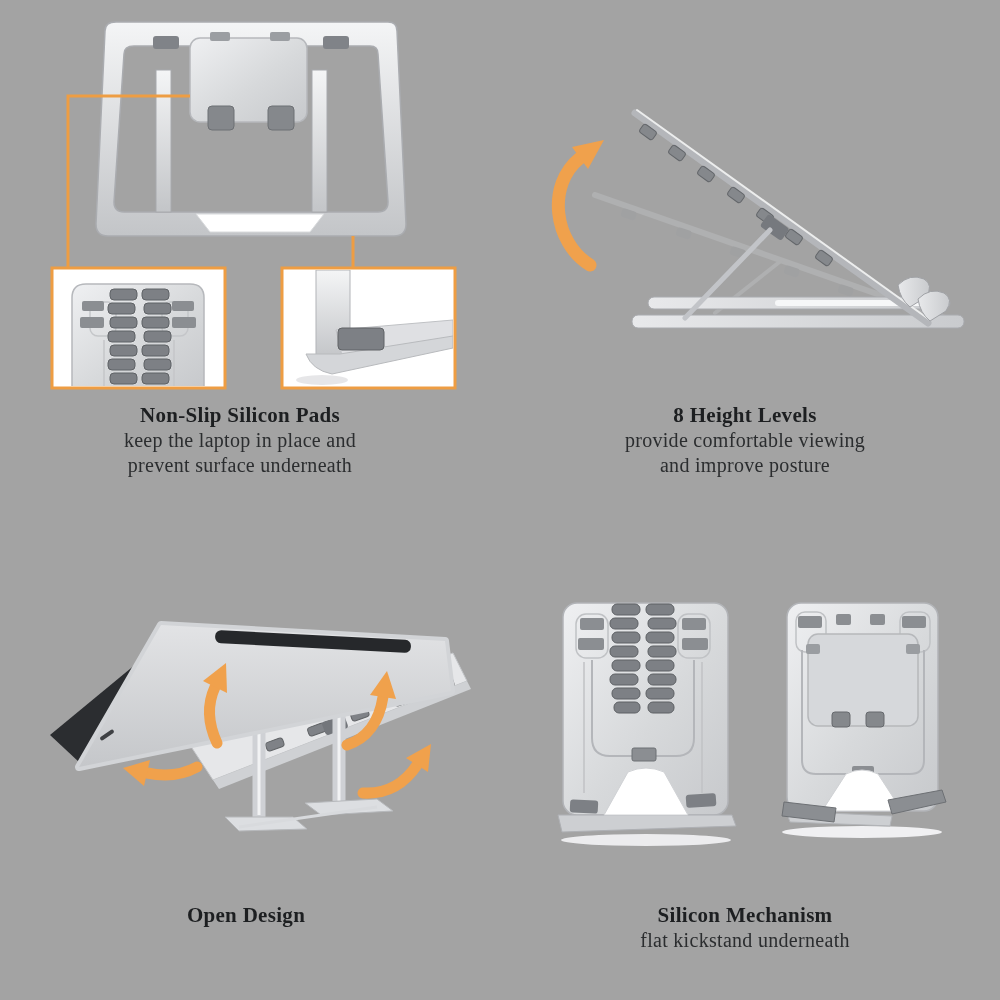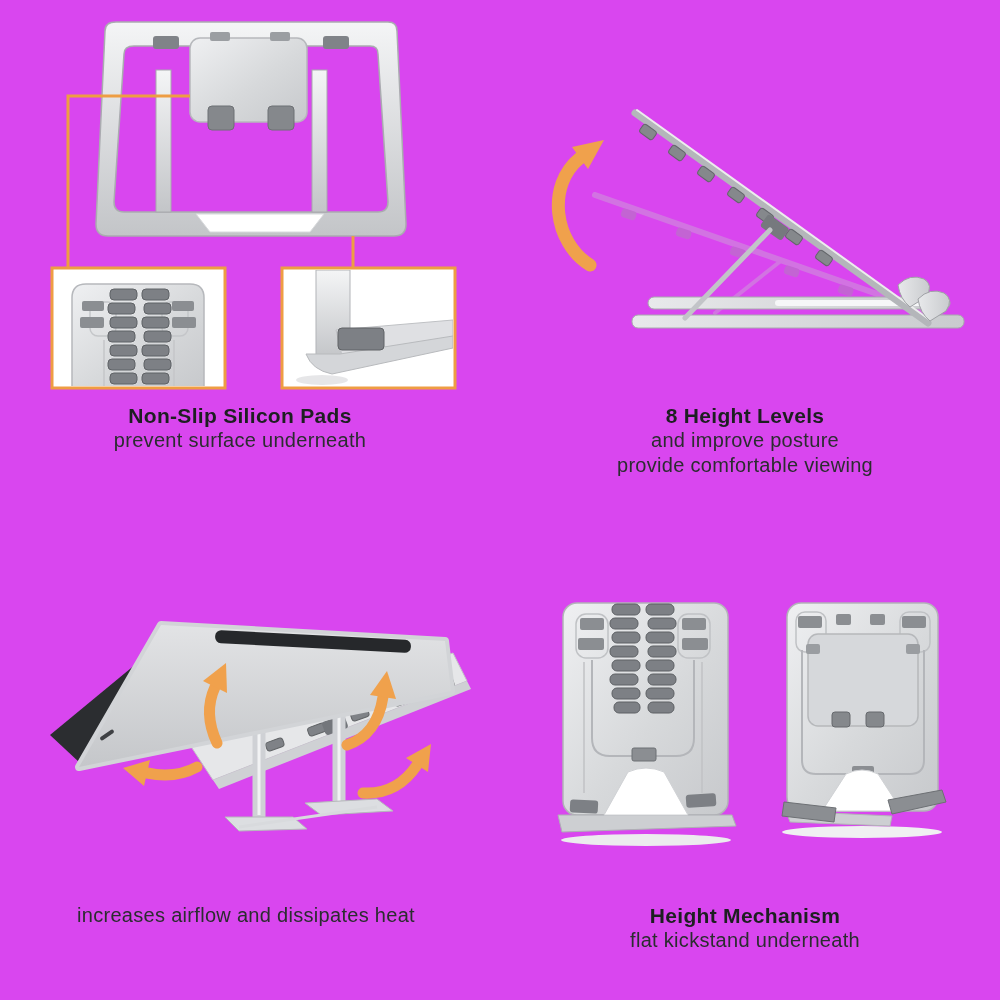--- a/index.html
+++ b/index.html
@@ -1,18 +1,18 @@
 <!DOCTYPE html>
 <html><head>
 <meta charset="utf-8">
 <style>
   html,body{margin:0;padding:0;background:#ffffff;}
   .canvas{
-    position:relative;width:1000px;height:1000px;background:#d946ef;overflow:hidden;
-    font-family:Liberation Sans, sans-serif;
+    position:relative;width:1000px;height:1000px;background:#a3a3a3;overflow:hidden;
+    font-family:Liberation Serif, serif;
   }
   .illus{position:absolute;}
   .caption{position:absolute;text-align:center;}
   .cap-title{font-size:21px;font-weight:bold;color:#1d1f21;line-height:25px;letter-spacing:.3px;}
   .cap-line{font-size:20px;color:#2b2d2f;line-height:25px;letter-spacing:.3px;}
 </style>
 </head>
 <body>
 
 <div class="canvas">
@@ -99,20 +99,21 @@
       <rect x="296" y="262" width="34" height="88" fill="url(#gV)" stroke="#b2b4b8" stroke-width="1"></rect>
       <polygon points="316,322 433,312 433,330 322,348" fill="#dfe0e3" stroke="#bfc1c4" stroke-width="1"></polygon>
       <path d="M286,346 L320,346 L433,328 L433,340 L312,366 Q292,362 286,346 Z" fill="#d4d6d9" stroke="#b8babd" stroke-width="1"></path>
       <ellipse cx="302" cy="372" rx="26" ry="5" fill="#dcdcde" opacity="0.7"></ellipse>
       <rect x="318" y="320" width="46" height="22" rx="4" fill="#7d8085" stroke="#606366"></rect>
     </g>
   </svg>
 
   <div class="caption" style="left:15px;top:403px;width:450px">
     <div class="cap-title">Non-Slip Silicon Pads</div>
+    <div class="cap-line">keep the laptop in place and</div>
     <div class="cap-line">prevent surface underneath</div>
   </div>
 
   <svg class="illus" style="left:520px;top:75px" width="460" height="290" viewBox="0 0 460 290">
 
     <g opacity="0.35">
       <line x1="75" y1="120" x2="437" y2="247" stroke="#c6c8cb" stroke-width="6" stroke-linecap="round"></line>
       <g fill="#9b9ea2">
         <rect x="101" y="135" width="15" height="9" rx="3" transform="rotate(19 109 140)"></rect>
         <rect x="156" y="154" width="15" height="9" rx="3" transform="rotate(19 164 159)"></rect>
@@ -150,22 +151,22 @@
     </g>
 
     <g>
       <path d="M70,190 C34,168 26,110 60,83" fill="none" stroke="#F0A14C" stroke-width="13" stroke-linecap="round"></path>
       <polygon points="84,65 68,94 52,72" fill="#F0A14C"></polygon>
     </g>
   </svg>
 
   <div class="caption" style="left:525px;top:403px;width:440px">
     <div class="cap-title">8 Height Levels</div>
+    <div class="cap-line">provide comfortable viewing</div>
     <div class="cap-line">and improve posture</div>
-    <div class="cap-line">provide comfortable viewing</div>
   </div>
 
   <svg class="illus" style="left:25px;top:585px" width="460" height="300" viewBox="0 0 460 300">
     <defs>
       <linearGradient id="gLap" x1="0" y1="0" x2="0" y2="1">
         <stop offset="0" stop-color="#e2e3e5"></stop>
           <stop offset="1" stop-color="#c5c7ca"></stop>
       </linearGradient>
     </defs>
 
@@ -213,21 +214,21 @@
     </g>
     <g fill="#F0A14C">
       <polygon points="98,183 125,175 119,201"></polygon>
       <polygon points="201,78 202,108 178,96"></polygon>
       <polygon points="362,86 371,114 345,110"></polygon>
       <polygon points="406,159 403,187 381,173"></polygon>
     </g>
   </svg>
 
   <div class="caption" style="left:26px;top:903px;width:440px">
-    <div class="cap-line">increases airflow and dissipates heat</div>
+    <div class="cap-title">Open Design</div>
   </div>
 
   <svg class="illus" style="left:540px;top:588px" width="440" height="290" viewBox="0 0 440 290">
     <ellipse cx="106" cy="252" rx="85" ry="6" fill="#ececee"></ellipse>
     <ellipse cx="322" cy="244" rx="80" ry="6" fill="#f0f0f2"></ellipse>
 
     <g>
       <rect x="23" y="15" width="165" height="212" rx="14" fill="url(#gPlate)" stroke="#b2b4b8" stroke-width="1.5"></rect>
       <polygon points="18,227 192,227 196,238 22,244" fill="#cdcfd2" stroke="#aeb0b4" stroke-width="1"></polygon>
       <rect x="36" y="26" width="32" height="44" rx="10" fill="none" stroke="#c0c2c5" stroke-width="1.5"></rect>
@@ -281,17 +282,17 @@
       <rect x="326" y="124" width="18" height="15" rx="3" fill="#85888c" stroke="#66696d"></rect>
       <rect x="312" y="178" width="22" height="12" rx="2" fill="#8b8e92"></rect>
       <path d="M282,223 L306,186 Q322,178 338,186 L362,223 Z" fill="#ffffff" stroke="#d0d2d5" stroke-width="1"></path>
       <polygon points="246,223 352,228 350,238 250,234" fill="#cdcfd2" stroke="#b2b4b8" stroke-width="1"></polygon>
       <polygon points="244,214 296,220 294,234 242,228" fill="#8b8e92" stroke="#6d7074" stroke-width="1"></polygon>
       <polygon points="348,212 402,202 406,214 352,226" fill="#8b8e92" stroke="#6d7074" stroke-width="1"></polygon>
     </g>
   </svg>
 
   <div class="caption" style="left:525px;top:903px;width:440px">
-    <div class="cap-title">Height Mechanism</div>
+    <div class="cap-title">Silicon Mechanism</div>
     <div class="cap-line">flat kickstand underneath</div>
   </div>
 
 </div>
 
 </body></html>

